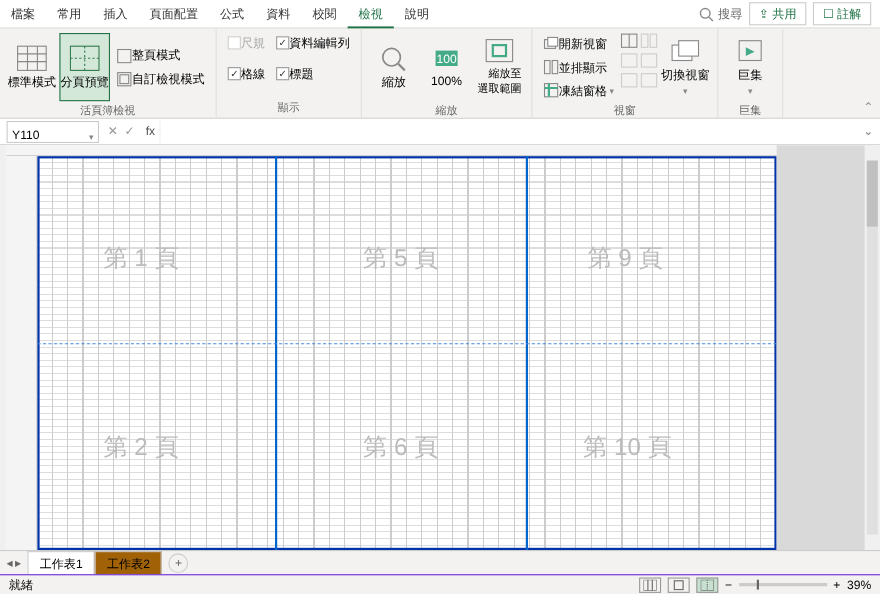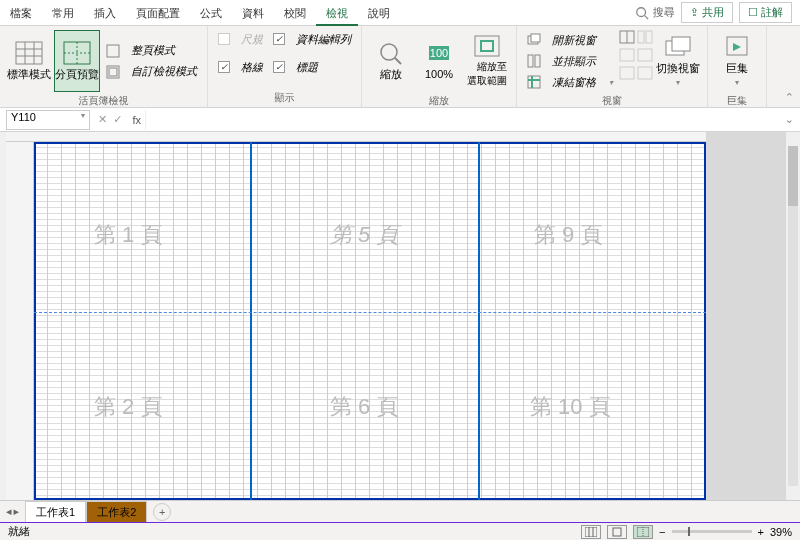--- a/index.html
+++ b/index.html
@@ -12,26 +12,26 @@
 .searchbox svg{width:14px;height:14px;}
 .sharebtn{border:1px solid #ccc;padding:2px 8px;color:#217346;background:#fff;}
 .ribbon{height:82px;background:#f3f2f1;display:flex;border-bottom:1px solid #d4d4d4;position:relative;}
 .rgroup{display:flex;flex-direction:column;justify-content:space-between;padding:4px 6px 2px;border-right:1px solid #e1dfdd;}
 .rgroup .ctrls{display:flex;gap:2px;}
 .rgroup .lbl{text-align:center;font-size:10px;color:#666;padding-top:2px;}
 .bigbtn{display:flex;flex-direction:column;align-items:center;justify-content:center;width:46px;height:62px;gap:2px;}
 .bigbtn.active{background:#d4e8da;border:1px solid #217346;}
 .icon32{width:28px;height:24px;display:block;}
 .smallstack{display:flex;flex-direction:column;gap:3px;justify-content:center;}
-.smallbtn{display:flex;align-items:center;gap:11px;height:18px;padding:0 4px;font-style:italic;}
+.smallbtn{display:flex;align-items:center;gap:0;height:18px;padding:0 4px;}
 .chk{width:12px;height:12px;border:1px solid #999;display:inline-flex;align-items:center;justify-content:center;background:#fff;}
 .chk.on::after{content:"✓";font-size:9px;color:#333;}
 .chk.dis{border-color:#ccc;}
 .formulabar{height:24px;display:flex;align-items:center;border-bottom:1px solid #d4d4d4;}
-.namebox{width:84px;height:20px;border:1px solid #ccc;margin:0 2px 0 6px;padding:0 4px;display:flex;align-items:flex-start;justify-content:space-between;}
+.namebox{width:84px;height:20px;border:1px solid #ccc;margin:0 2px 0 6px;padding:0 4px;display:flex;align-items:flex-end;justify-content:space-between;}
 .namebox span.dd{color:#888;font-size:8px;}
 .fbtns{display:flex;gap:6px;color:#999;padding:0 6px;}
 .fxlabel{color:#555;padding:0 4px;}
 .grid{position:absolute;top:132px;left:0;right:0;bottom:40px;background:#f0f0f0;overflow:hidden;}
 .sheet{position:absolute;left:6px;top:0;width:700px;height:100%;background:#fff;}
 .colhdr{height:10px;background:#f4f4f4;border-bottom:1px solid #ccc;}
 .rowhdr{position:absolute;left:0;top:10px;width:28px;bottom:0;background:#f4f4f4;border-right:1px solid #ccc;}
 .cells{position:absolute;left:28px;top:10px;right:0;bottom:0;}
 .gridlines{position:absolute;inset:0;background-image:repeating-linear-gradient(to right,transparent 0,transparent 13px,#ccc 13px,#ccc 14px),repeating-linear-gradient(to bottom,transparent 0,transparent 5px,#ddd 5px,#ddd 6px);}
 .pageband{position:absolute;inset:0;pointer-events:none;}
@@ -276,21 +276,21 @@
     <div class="rowhdr"></div>
     <div class="cells">
       <div class="gridlines"></div>
       <div class="pageband">
         <div class="outer"></div>
         <div class="vline" style="left:216px;"></div>
         <div class="vline" style="left:444px;"></div>
         <div class="hline" style="top:170px;"></div>
       </div>
       <div class="wm" style="left:60px;top:78px;">第 1 頁</div>
-      <div class="wm" style="left:296px;top:78px;font-style:italic;">第 5 頁</div>
+      <div class="wm" style="left:296px;top:78px;">第 5 頁</div>
       <div class="wm" style="left:500px;top:78px;">第 9 頁</div>
       <div class="wm" style="left:60px;top:250px;">第 2 頁</div>
       <div class="wm" style="left:296px;top:250px;">第 6 頁</div>
       <div class="wm" style="left:496px;top:250px;">第 10 頁</div>
     </div>
   </div>
   <div class="graystrip"></div>
 </div>
 
 <div class="vscroll">

